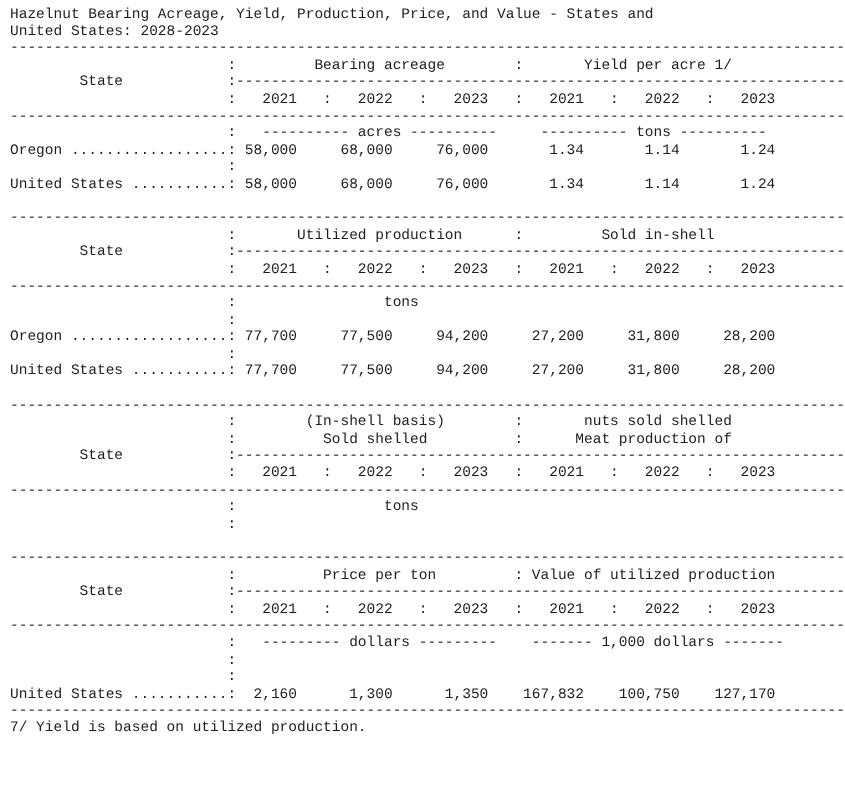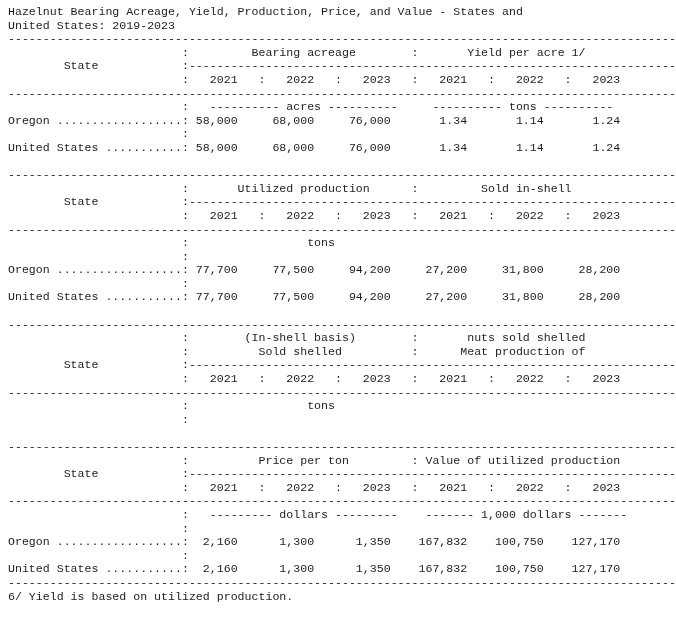--- a/index.html
+++ b/index.html
@@ -21,21 +21,21 @@
     white-space: pre;
     height: 13.6px;
     overflow: visible;
   }
 </style>
 </head>
 <body>
 
 <div class="report">
   <div class="line">Hazelnut Bearing Acreage, Yield, Production, Price, and Value - States and</div>
-  <div class="line">United States: 2019-2023</div>
+  <div class="line">United States: 2028-2023</div>
   <div id="table">
       <div class="line">------------------------------------------------------------------------------------------------</div>
       <div class="line">                         :         Bearing acreage        :       Yield per acre 1/             </div>
       <div class="line">        State            :----------------------------------------------------------------------</div>
       <div class="line">                         :   2021   :   2022   :   2023   :   2021   :   2022   :   2023        </div>
       <div class="line">------------------------------------------------------------------------------------------------</div>
       <div class="line">                         :   ---------- acres ----------     ---------- tons ----------         </div>
       <div class="line">Oregon ..................: 58,000     68,000     76,000       1.34       1.14       1.24        </div>
       <div class="line">                         :                                                                      </div>
       <div class="line">United States ...........: 58,000     68,000     76,000       1.34       1.14       1.24        </div>
@@ -60,19 +60,18 @@
       <div class="line">                         :                 tons                                                 </div>
       <div class="line">                         :                                                                      </div>
       <div class="line">                                                                                                </div>
       <div class="line">------------------------------------------------------------------------------------------------</div>
       <div class="line">                         :          Price per ton         : Value of utilized production        </div>
       <div class="line">        State            :----------------------------------------------------------------------</div>
       <div class="line">                         :   2021   :   2022   :   2023   :   2021   :   2022   :   2023        </div>
       <div class="line">------------------------------------------------------------------------------------------------</div>
       <div class="line">                         :   --------- dollars ---------    ------- 1,000 dollars -------       </div>
       <div class="line">                         :                                                                      </div>
-      <div class="line">Oregon ..................:  2,160      1,300      1,350    167,832    100,750    127,170        </div>
       <div class="line">                         :                                                                      </div>
       <div class="line">United States ...........:  2,160      1,300      1,350    167,832    100,750    127,170        </div>
       <div class="line">------------------------------------------------------------------------------------------------</div>
     </div>
-  <div class="line">6/ Yield is based on utilized production.</div>
+  <div class="line">7/ Yield is based on utilized production.</div>
 </div>
 
 </body></html>

